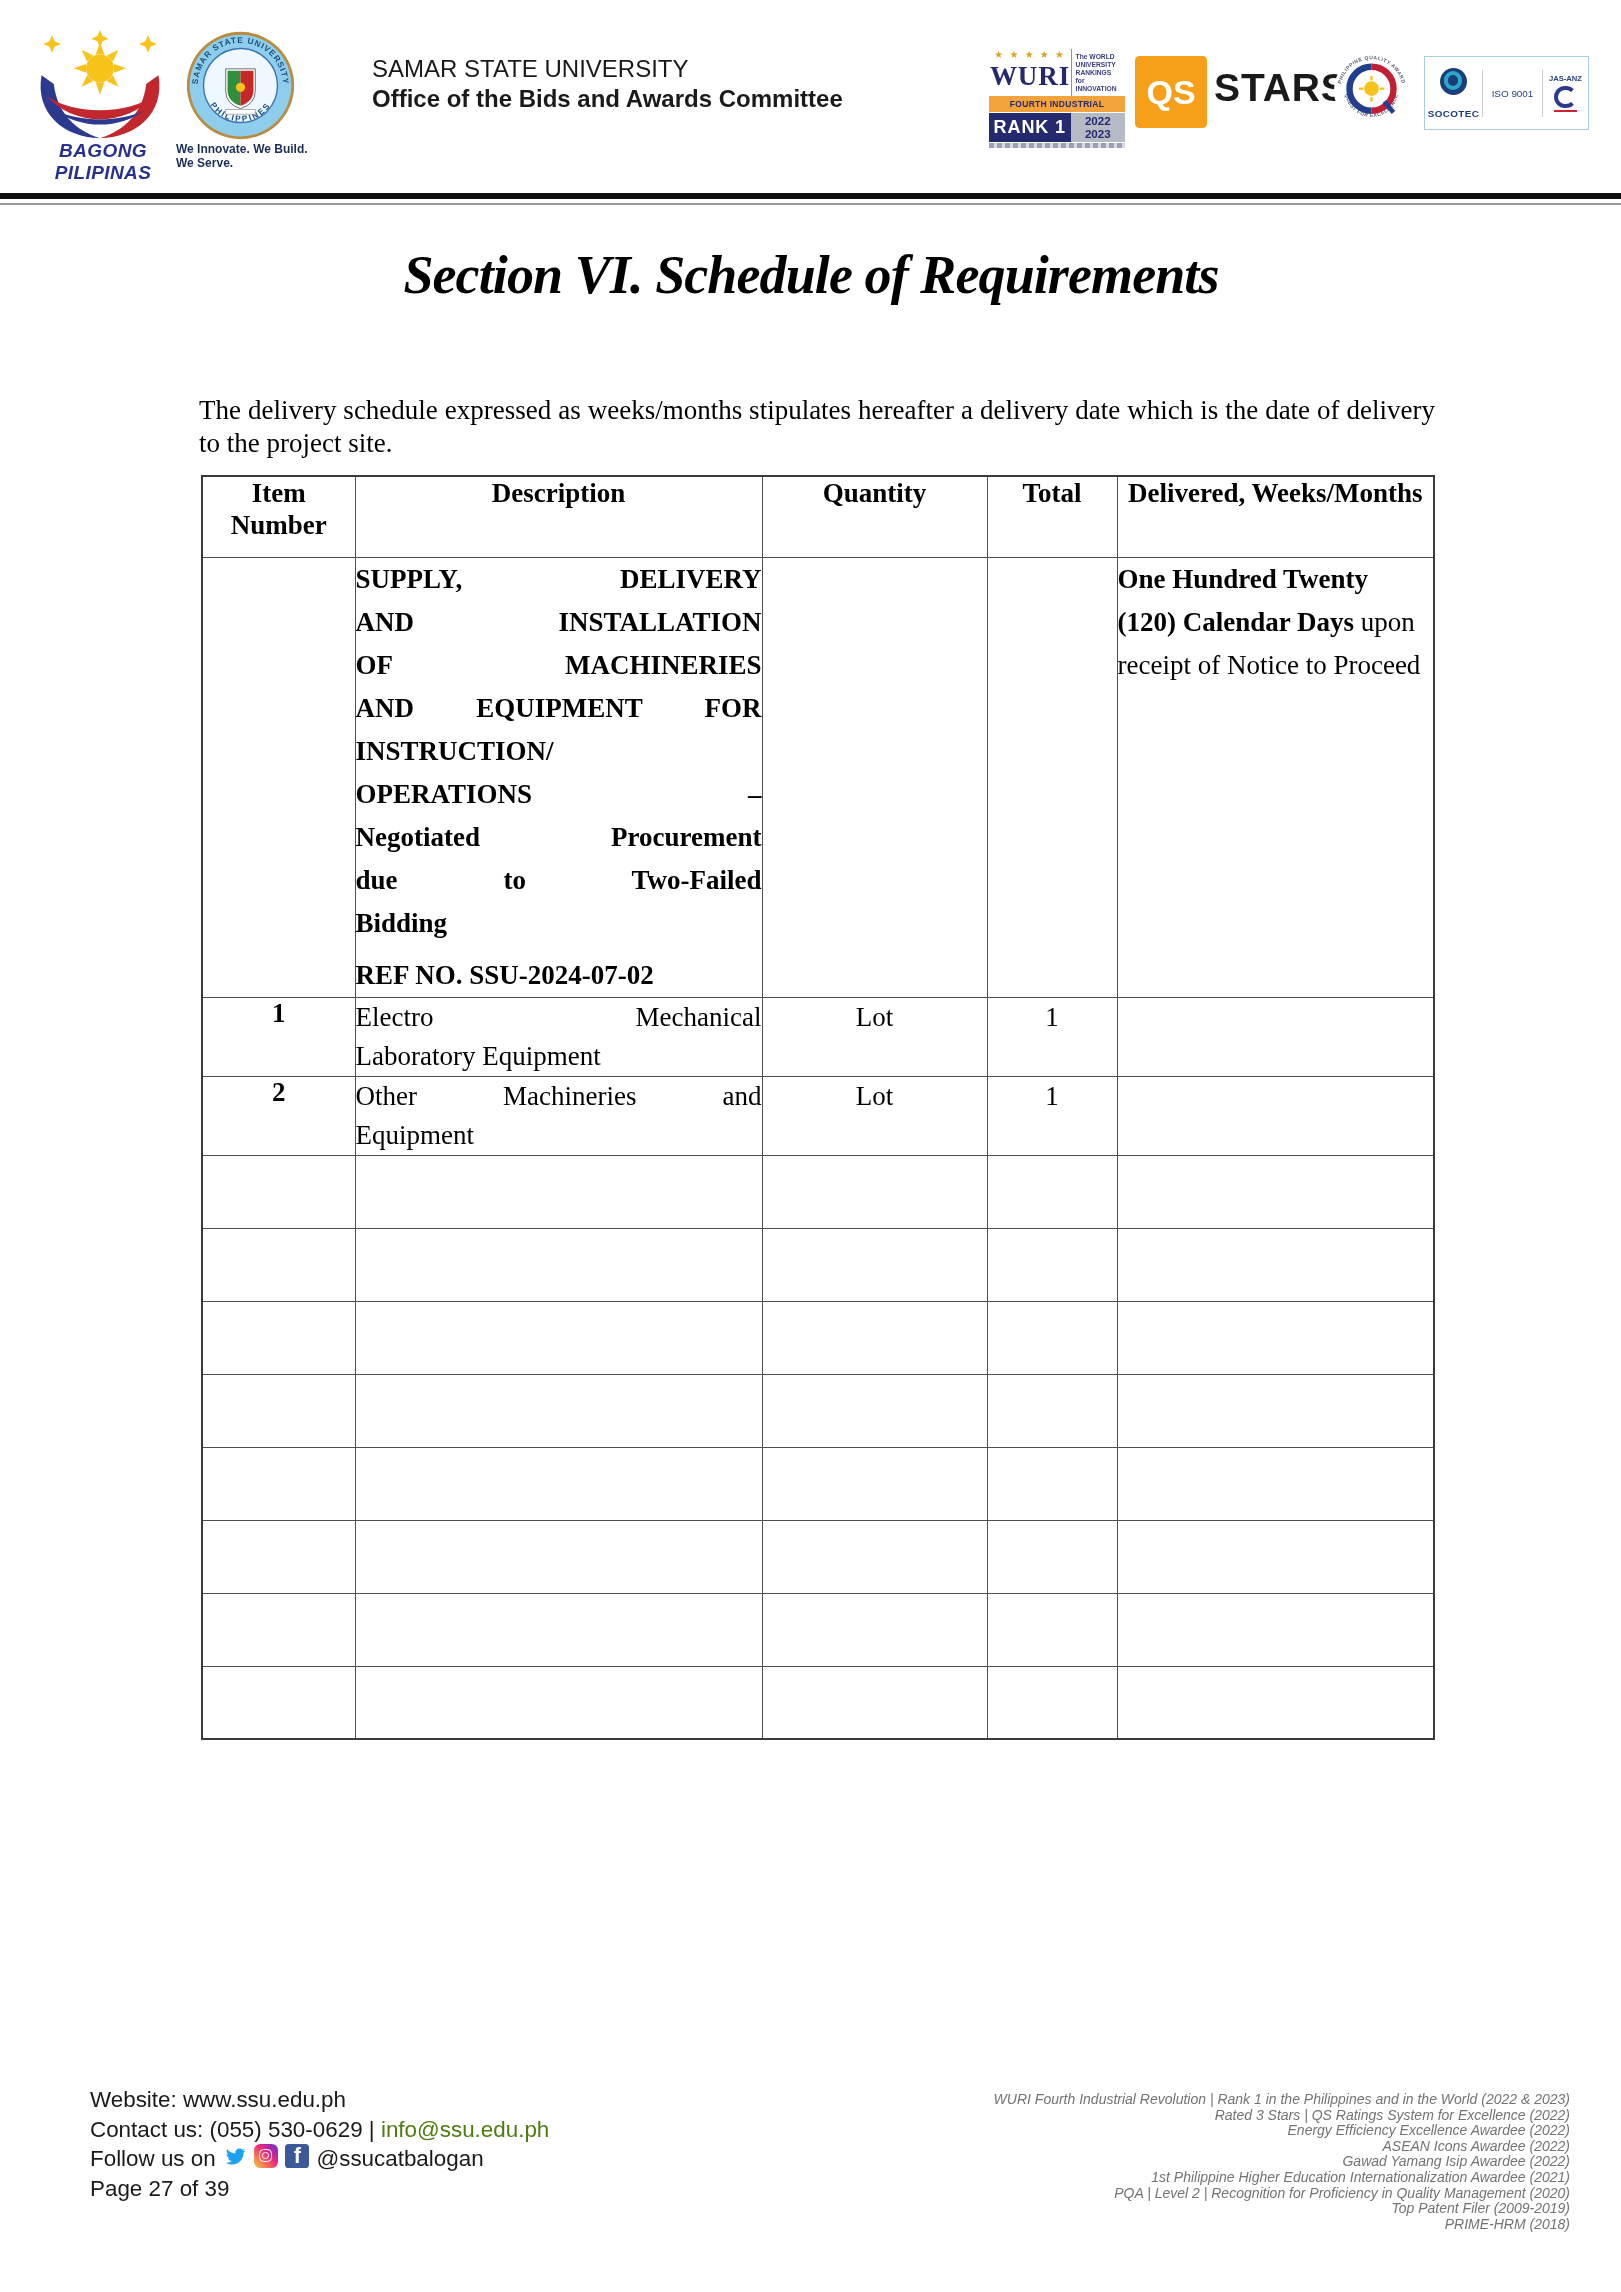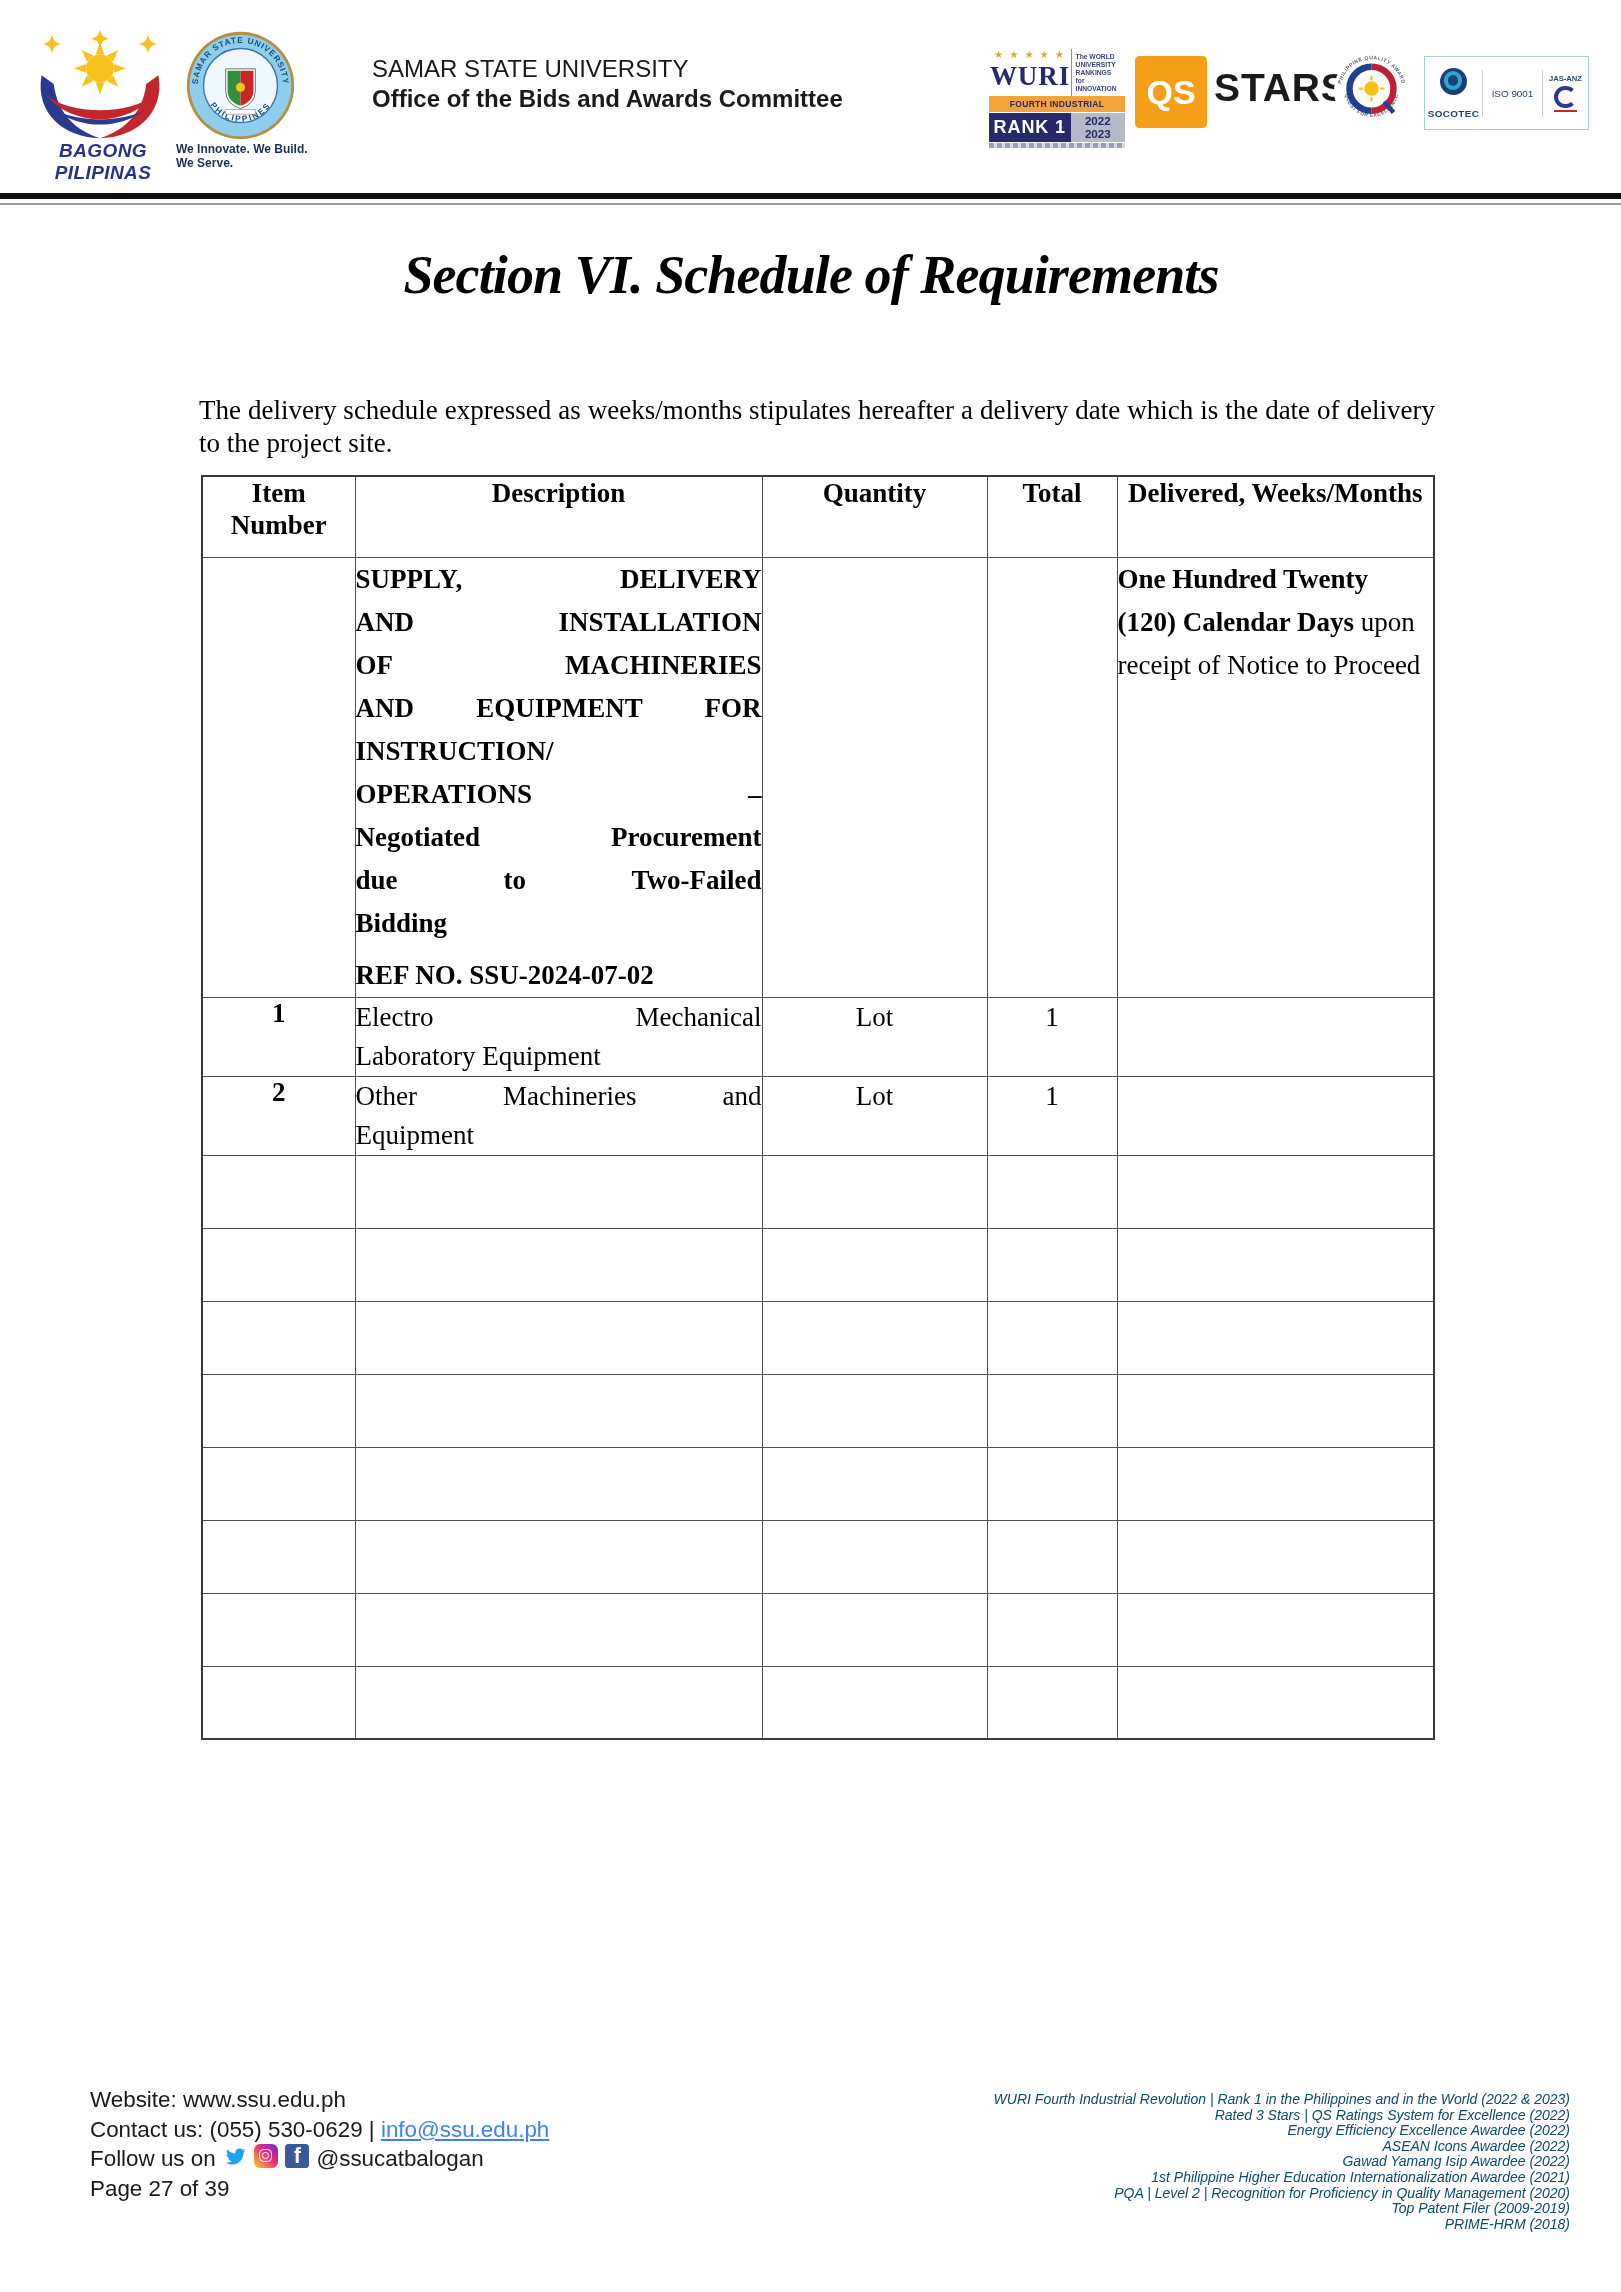--- a/index.html
+++ b/index.html
@@ -88,33 +88,33 @@
   tr.erow{height:73px;}
   td.item{font-weight:bold;text-align:center;vertical-align:middle;}
   td.desc2{padding:5.4px 23px 5.4px 12.5px;line-height:39px;}
   td.desc2 .dl{text-align:justify;text-align-last:justify;}
   td.desc2 .dl:last-child{text-align-last:left;}
   td.qty,td.tot{text-align:center;padding-top:7.2px;line-height:39px;}
   td.xcell{font-weight:bold;padding:7.2px 12.5px;line-height:39px;}
   
   .f-left{position:absolute;left:90px;top:2085px;font-family:"Liberation Sans",sans-serif;
     font-size:22.4px;line-height:29.6px;color:#1a1a1a;}
-  .f-left .email{text-decoration:underline;color:#3b82f6;margin-left:6.3px;cursor:pointer;}
+  .f-left .email{color:#4d7c0f;margin-left:6.3px;cursor:pointer;}
   .follow{display:flex;align-items:flex-start;gap:7.2px;}
   .sicon{width:24px;height:24px;display:inline-block;}
   .ig{border-radius:6.3px;background:linear-gradient(45deg,#f9ce34,#ee2a7b 55%,#6228d7);position:relative;}
   .ig:before{content:"";position:absolute;left:4.5px;top:4.5px;width:11.6px;height:11.6px;
     border:1.8px solid #fff;border-radius:4.5px;}
   .ig:after{content:"";position:absolute;left:8px;top:8px;width:4.5px;height:4.5px;
     border:1.8px solid #fff;border-radius:50%;}
   .fb{border-radius:3.6px;background:#3b5998;color:#fff;font-family:"Liberation Sans",sans-serif;
     font-weight:bold;font-size:21.5px;text-align:center;line-height:24px;}
   .f-right{position:absolute;right:52px;top:2092px;text-align:right;
     font-family:"Liberation Sans",sans-serif;font-style:italic;font-size:14px;
-    line-height:15.6px;color:#0c4a6e;}
+    line-height:15.6px;color:#737373;}
 </style>
 </head>
 <body>
 
 <div id="page">
 
   <div class="hdr">
 
     <svg class="bp-logo" viewBox="0 0 170 125">
       <defs>

